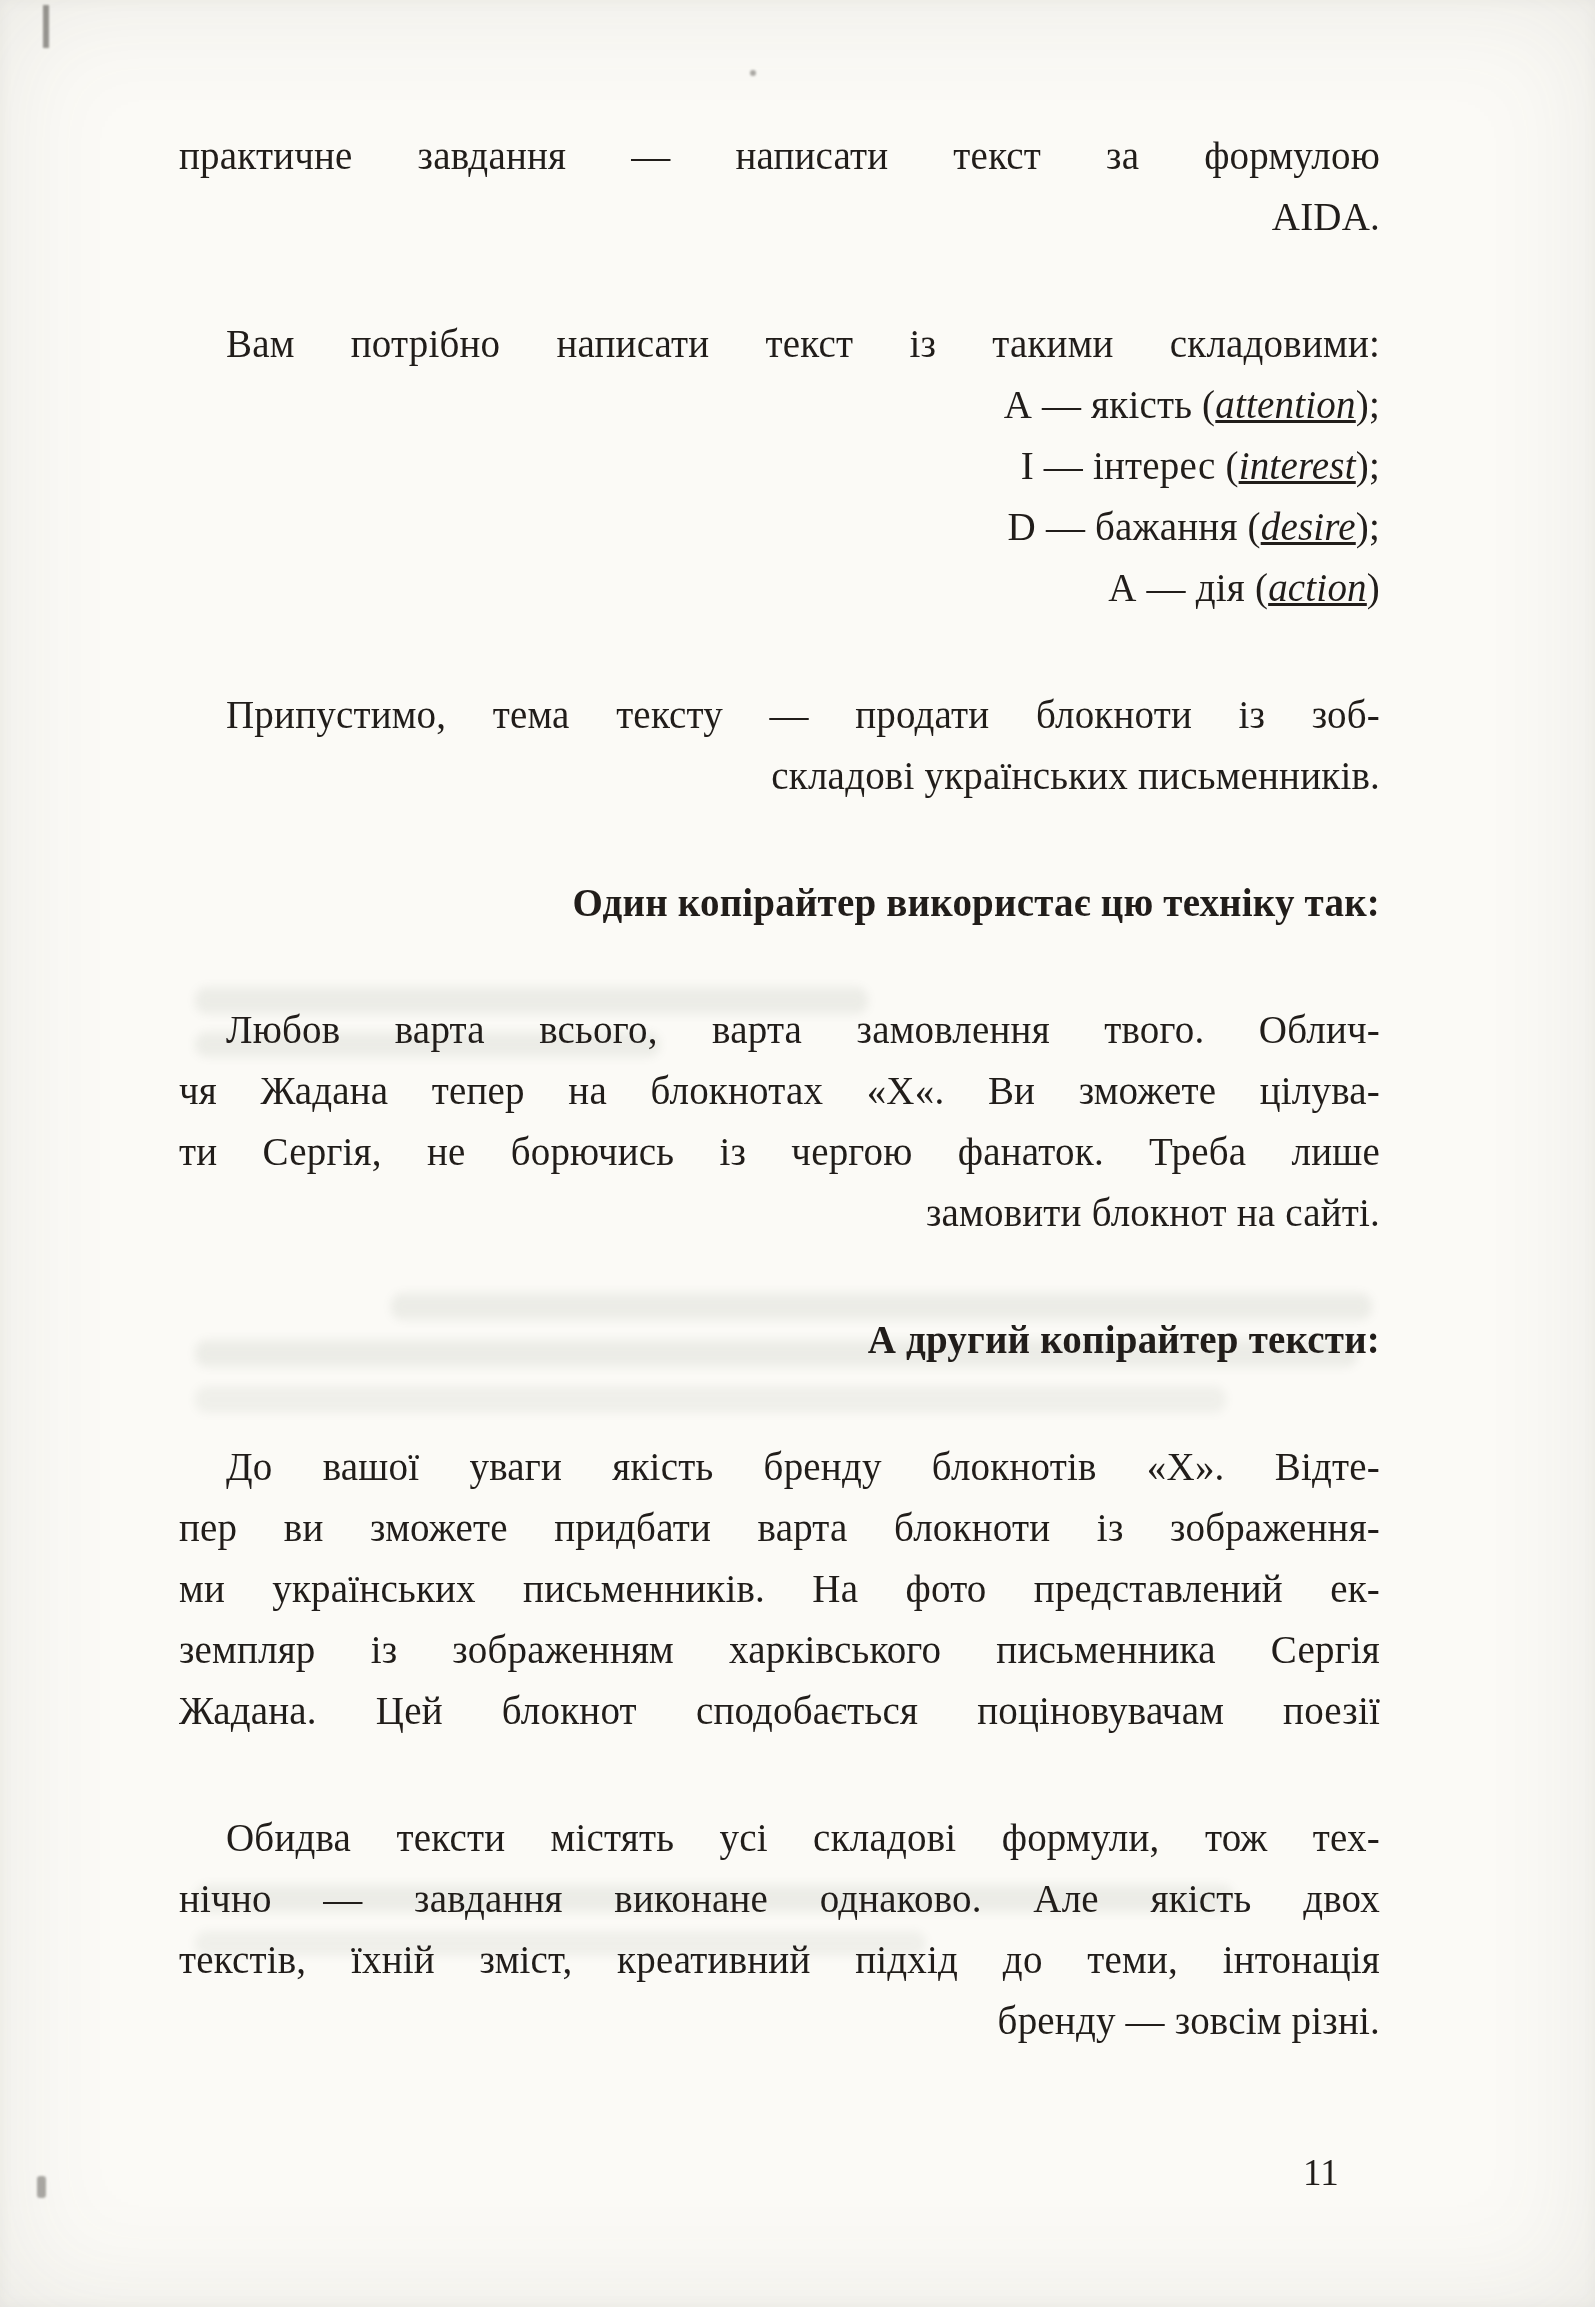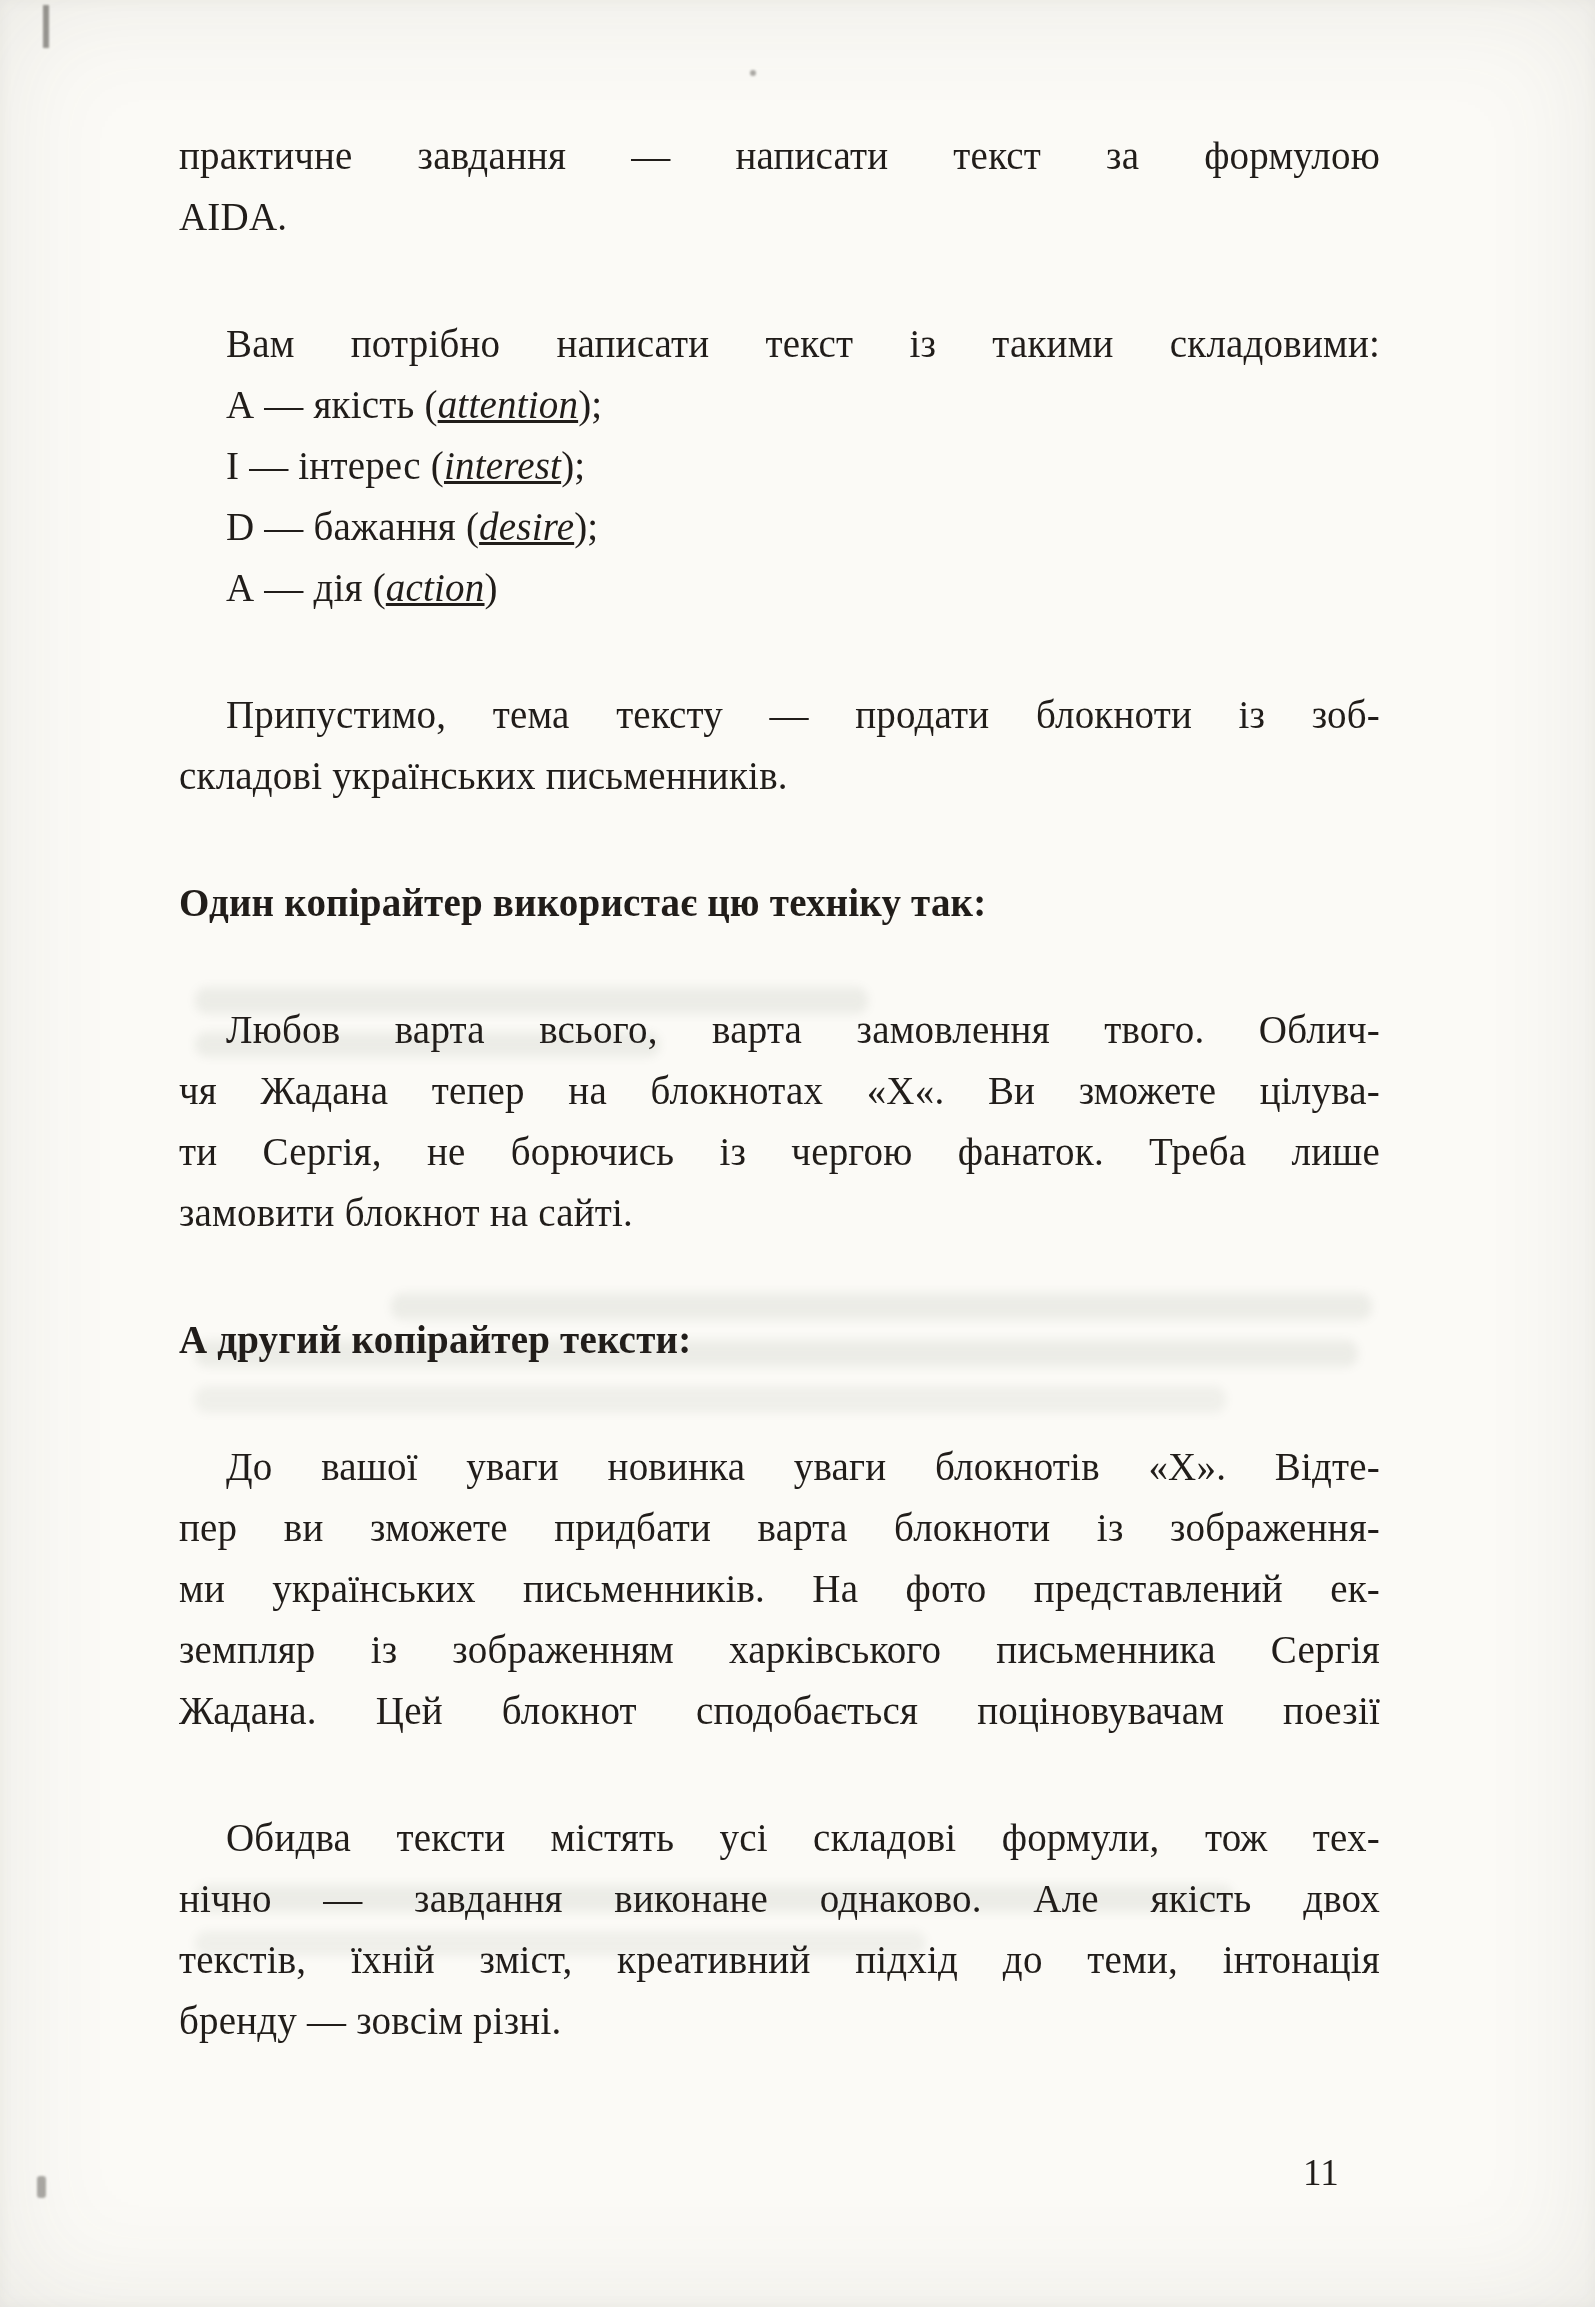--- a/index.html
+++ b/index.html
@@ -25,20 +25,21 @@
     z-index: 2;
   }
 
   .para { margin: 0 0 66px 0; }
   .para:last-child { margin-bottom: 0; }
 
   .line {
     font-size: 39px;
     line-height: 61px;
     letter-spacing: 0.2px;
+    text-align: right;
   }
   .line.j {
     text-align: justify;
     text-align-last: justify;
   }
   .indent { text-indent: 47px; }
 
   .heading .line { font-weight: bold; }
 
   em.term { font-style: italic; text-decoration: underline; }
@@ -134,21 +135,21 @@
       <div class="line j">чя Жадана тепер на блокнотах «Х«. Ви зможете цілува-</div>
       <div class="line j">ти Сергія, не борючись із чергою фанаток. Треба лише</div>
       <div class="line">замовити блокнот на сайті.</div>
     </section>
 
     <section class="para heading">
       <div class="line">А другий копірайтер тексти:</div>
     </section>
 
     <section class="para">
-      <div class="line j indent">До вашої уваги новинка уваги блокнотів «Х». Відте-</div>
+      <div class="line j indent">До вашої уваги якість бренду блокнотів «Х». Відте-</div>
       <div class="line j">пер ви зможете придбати варта блокноти із зображення-</div>
       <div class="line j">ми українських письменників. На фото представлений ек-</div>
       <div class="line j">земпляр із зображенням харківського письменника Сергія</div>
       <div class="line j">Жадана. Цей блокнот сподобається поціновувачам поезії</div>
     </section>
 
     <section class="para">
       <div class="line j indent">Обидва тексти містять усі складові формули, тож тех-</div>
       <div class="line j">нічно — завдання виконане однаково. Але якість двох</div>
       <div class="line j">текстів, їхній зміст, креативний підхід до теми, інтонація</div>

